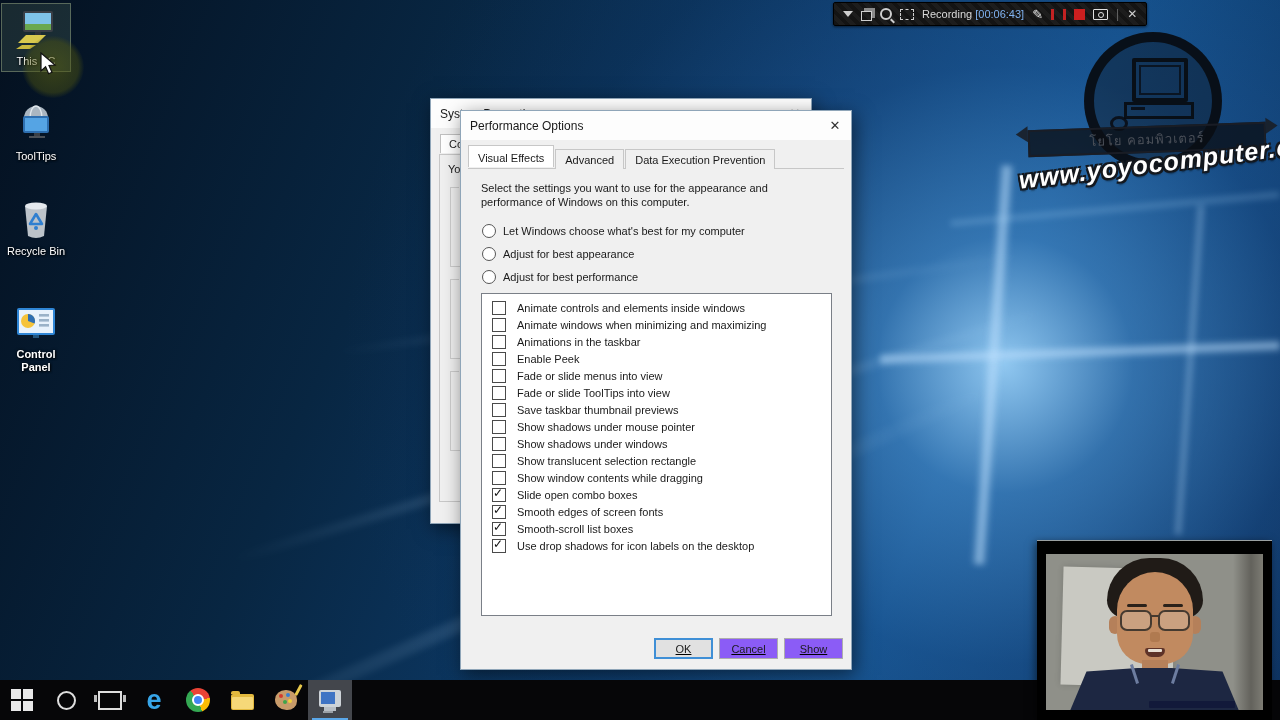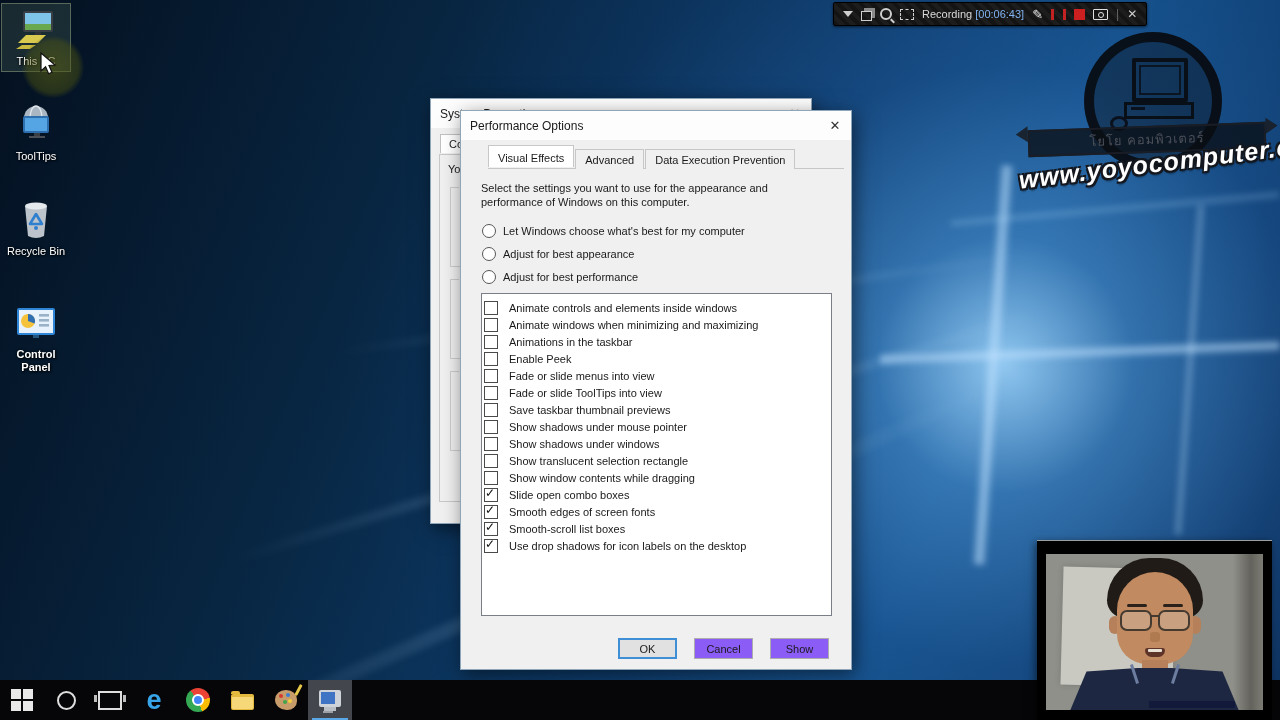--- a/index.html
+++ b/index.html
@@ -82,38 +82,38 @@
 
   .sysprops{left:430px;top:98px;width:380px;height:424px;overflow:hidden;}
   .sp-tabs{padding:6px 0 0 9px;}
   .sp-tab{display:inline-block;font-size:11px;color:#1a1a1a;background:#fff;border:1px solid #c0c0c0;border-bottom:none;padding:3px 8px;}
   .sp-body{margin:1px 8px;border:1px solid #c8c8c8;background:#f0f0f0;height:330px;padding:8px;}
   .sp-text{font-size:11px;color:#1a1a1a;white-space:nowrap;}
   .sp-group{border:1px solid #cdcdcd;margin:12px 2px 0;height:78px;position:relative;}
   .sp-group-label{position:absolute;left:8px;top:-7px;background:#f0f0f0;font-size:11px;color:#1a1a1a;padding:0 3px;white-space:nowrap;}
 
   .perfopts{left:460px;top:110px;width:390px;height:558px;}
-  .po-tabs{padding:7px 0 0 7px;position:relative;margin-left:20px;}
+  .po-tabs{padding:7px 0 0 7px;position:relative;}
   .po-tab{display:inline-block;font-size:11px;color:#1a1a1a;padding:4px 9px 3px;border:1px solid #c7c7c7;border-bottom:none;
     background:#f0f0f0;cursor:pointer;position:relative;margin-right:1px;}
   .po-tab.active{background:#fff;padding-top:6px;top:-2px;z-index:2;}
   .po-tabline{position:absolute;left:7px;right:7px;bottom:0;height:1px;background:#c7c7c7;}
   .po-desc{font-size:11px;color:#1a1a1a;line-height:14px;margin:12px 20px 0 20px;}
   .po-radios{margin:15px 0 0 21px;}
   .po-radio{display:flex;align-items:center;margin-bottom:9px;cursor:pointer;}
   .rb{width:12px;height:12px;border:1px solid #555;border-radius:50%;margin-right:7px;position:relative;background:#fff;flex:0 0 auto;}
   .rb.on::after{content:"";position:absolute;left:2px;top:2px;width:6px;height:6px;border-radius:50%;background:#1a1a1a;}
   .po-radio-label{font-size:11px;color:#1a1a1a;}
   .po-list{margin:3px 19px 0 20px;height:316px;background:#fff;border:1px solid #7a7f87;overflow:hidden;padding-top:5px;}
-  .fx-row{display:flex;align-items:center;height:17px;padding-left:2px;cursor:default;}
+  .fx-row{display:flex;align-items:center;height:17px;padding-left:10px;cursor:default;}
   .cb{width:12px;height:12px;border:1px solid #4a4a4a;background:#fff;margin-right:8px;position:relative;flex:0 0 auto;}
   .cb.on::after{content:"✓";position:absolute;left:0px;top:-3px;font-size:12px;color:#111;}
   .fx-label{font-size:11px;color:#1a1a1a;padding:1px 3px;white-space:nowrap;}
   .fx-row.hl .fx-label{background:#1c84e0;color:#fff;}
-  .po-buttons{position:absolute;right:22px;bottom:10px;display:flex;gap:17px;}
+  .po-buttons{position:absolute;right:8px;bottom:10px;display:flex;gap:6px;text-decoration:underline;}
   .btn{min-width:59px;height:21px;background:#8b5cf6;border:1px solid #adadad;font-size:11px;color:#1a1a1a;
     font-family:"Liberation Sans",sans-serif;cursor:pointer;padding:0 6px;}
   .btn.focus{border:2px solid #3f8fd6;background:#e5f1fb00;background:#e1e1e1;}
 
   
   .taskbar{position:absolute;left:0;bottom:0;width:1280px;height:40px;background:#060608;display:flex;align-items:center;z-index:5;}
   .tb-btn{width:44px;height:40px;display:flex;align-items:center;justify-content:center;position:relative;cursor:pointer;}
   .tb-btn.active{background:#43464c;}
   .tb-btn.active::after{content:"";position:absolute;left:4px;right:4px;bottom:0;height:2px;background:#5aa7e8;}
   .tb-start{width:22px;height:22px;display:grid;grid-template-columns:10px 10px;grid-template-rows:10px 10px;gap:2px;}

